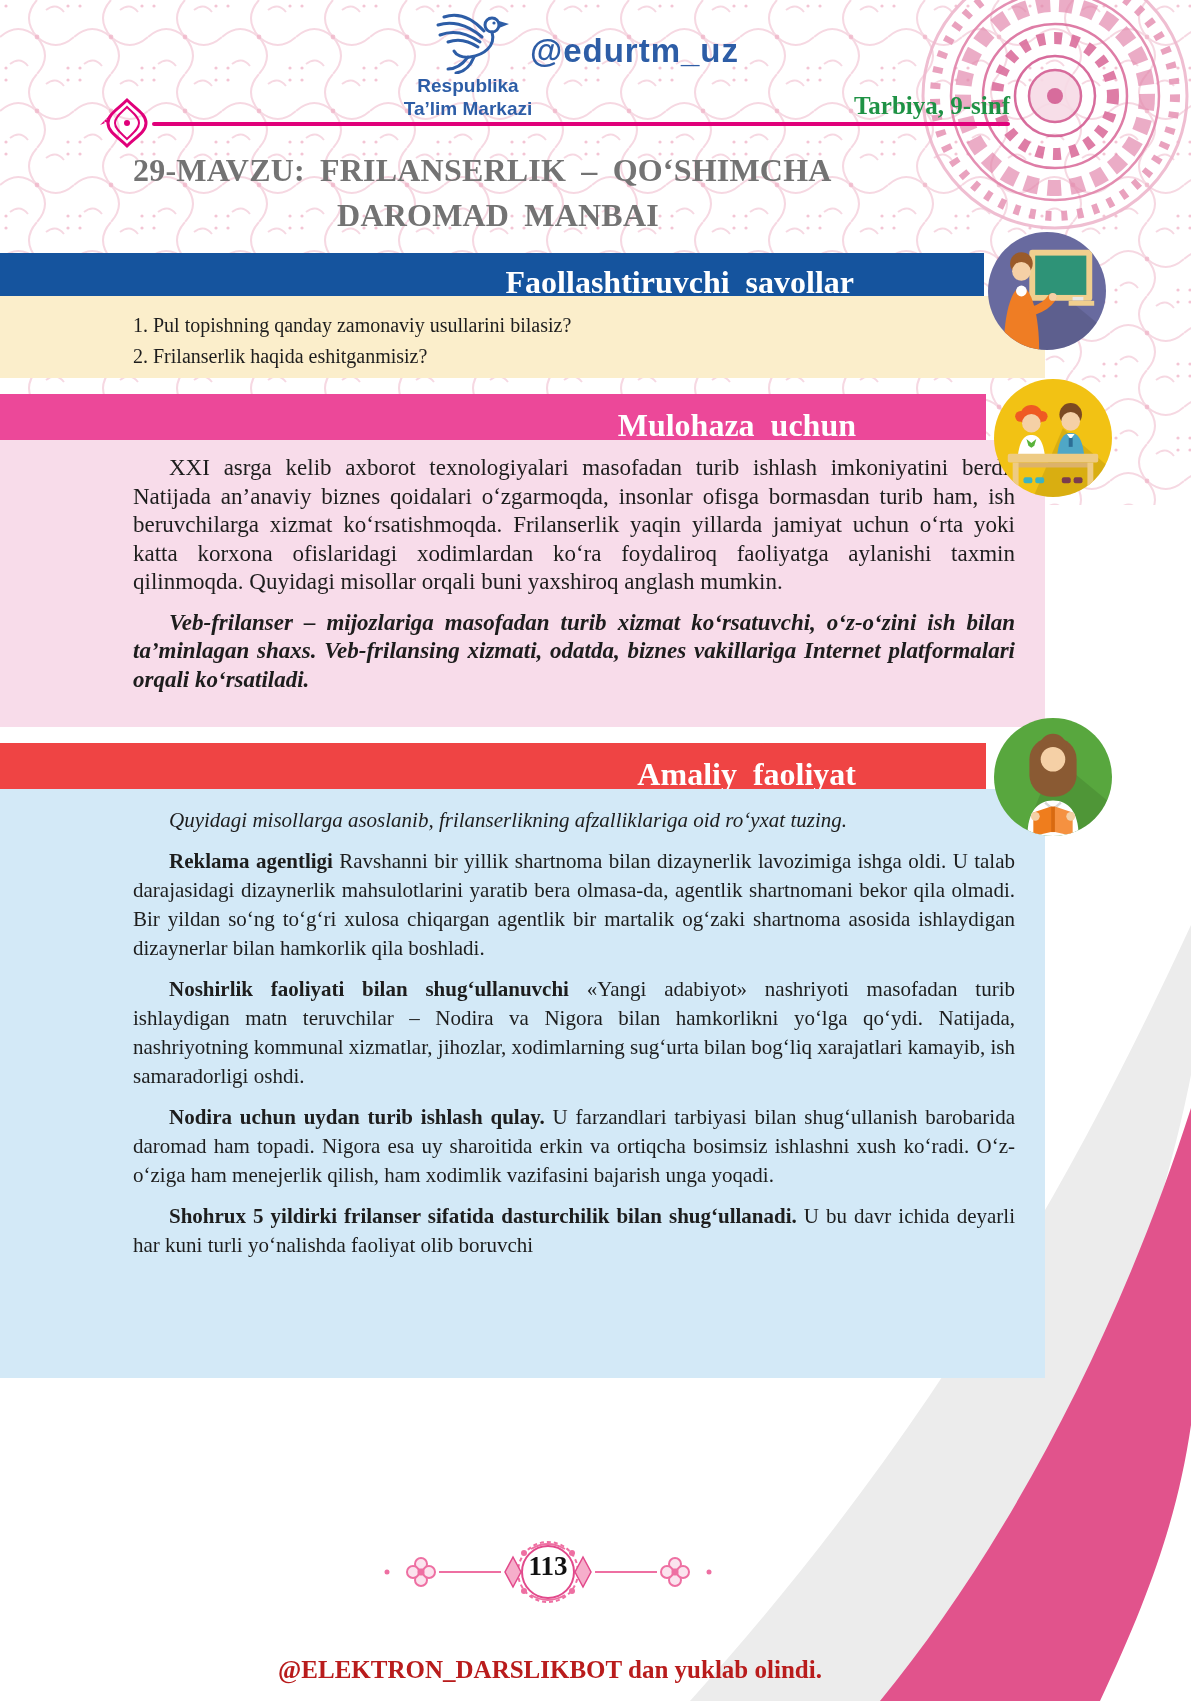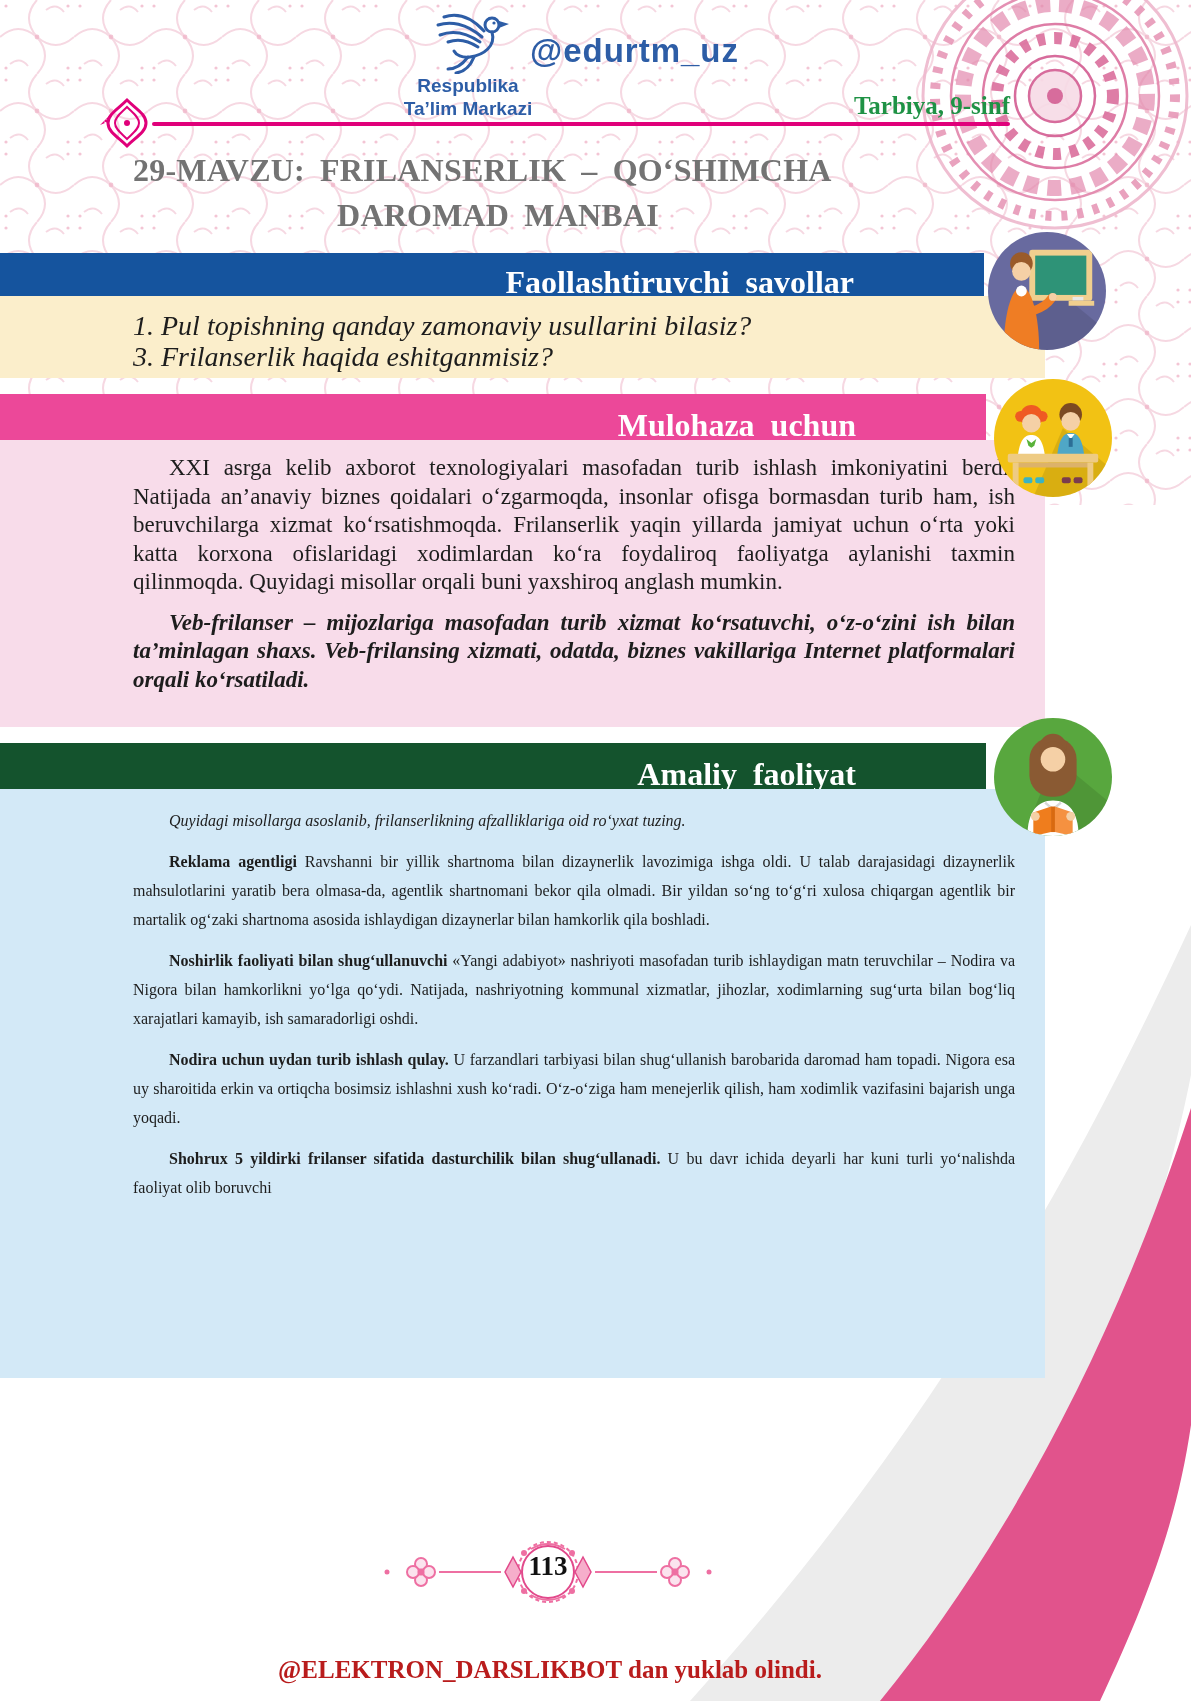--- a/index.html
+++ b/index.html
@@ -22,29 +22,29 @@
   .page-title{position:absolute;left:133px;top:148px;width:730px;z-index:1;margin:0;
               color:#737373;font-size:32px;line-height:45px;font-weight:bold;
               word-spacing:7px;letter-spacing:.2px;}
   .page-title .l2{display:block;text-align:center;}
 
   
   .banner{position:absolute;left:0;box-sizing:border-box;color:#fff;font-weight:bold;
           font-size:32px;text-align:right;padding-right:130px;z-index:1;word-spacing:8px;margin-top:16px;}
   .banner-blue{top:237px;width:984px;height:59px;line-height:59px;background:#15549e;}
   .banner-orange{top:378px;width:986px;height:62px;line-height:62px;background:#ec4899;}
-  .banner-green{top:727px;width:986px;height:62px;line-height:62px;background:#14532d;}
+  .banner-green{top:727px;width:986px;height:62px;line-height:62px;background:#ef4444;}
 
   .sec{position:absolute;left:0;box-sizing:border-box;z-index:1;overflow:hidden;}
   .sec-cream{top:296px;width:1045px;height:82px;background:#fbeecb;
-             padding:14px 30px 0 133px;font-size:28px;line-height:31px;font-style:italic;}
+             padding:14px 30px 0 133px;font-size:20px;line-height:31px;}
   .sec-pink{top:440px;width:1045px;height:287px;background:#f8dcea;
             padding:14px 30px 0 133px;font-size:23px;line-height:28.5px;text-align:justify;}
   .sec-blue{top:789px;width:1045px;height:589px;background:#d3e9f7;
-            padding:17px 30px 0 133px;font-size:16px;line-height:29px;text-align:justify;}
+            padding:17px 30px 0 133px;font-size:21px;line-height:29px;text-align:justify;}
   .sec p{margin:0;}
   .sec-pink p, .sec-blue p{text-indent:36px;}
   .sec-pink .p2{margin-top:12px;font-weight:bold;font-style:italic;}
   .sec-blue .intro{font-style:italic;}
   .sec-blue .case{margin-top:12px;}
 
   
   .icon-circle{position:absolute;width:118px;height:118px;border-radius:50%;overflow:hidden;z-index:2;}
   .circ-teacher{left:988px;top:232px;background:#686a9f;}
   .circ-students{left:994px;top:379px;background:#f2c214;}
@@ -153,21 +153,21 @@
       <circle cx="34" cy="40" r="9.5" fill="#f5d0a6"></circle>
       <path d="M24,38 a11,11 0 0 1 20,-5 l-1,-6 a12,12 0 0 0 -18,2 z" fill="#9a5b2a"></path>
       <path d="M16,120 C16,84 24,56 34,56 C44,56 52,84 52,120 Z" fill="#ef7d24"></path>
       <path d="M46,80 C56,77 61,73 65,67" stroke="#ef7d24" stroke-width="9" fill="none" stroke-linecap="round"></path>
       <circle cx="66" cy="66" r="4" fill="#f5d0a6"></circle>
       <circle cx="34" cy="60" r="5.5" fill="#ffffff"></circle>
     </svg>
   </div>
   <section class="sec sec-cream">
     <p>1. Pul topishning qanday zamonaviy usullarini bilasiz?</p>
-    <p>3. Frilanserlik haqida eshitganmisiz?</p>
+    <p>2. Frilanserlik haqida eshitganmisiz?</p>
   </section>
 
   <div class="banner banner-orange">
     <span>Mulohaza uchun</span>
   </div>
   <div class="icon-circle circ-students">
     <svg width="118" height="118" viewBox="0 0 120 120">
       <polygon points="70,50 120,92 120,120 40,120" fill="rgba(0,0,0,0.10)"></polygon>
       <circle cx="27" cy="38" r="5.5" fill="#ef5a23"></circle>
         <circle cx="49" cy="38" r="5.5" fill="#ef5a23"></circle>

